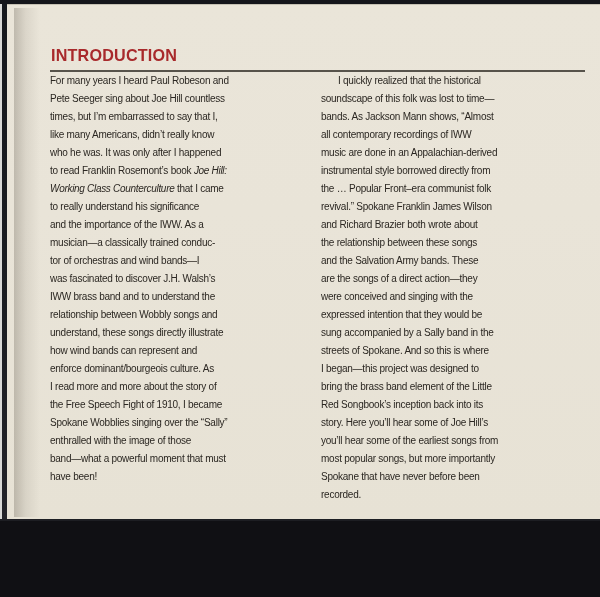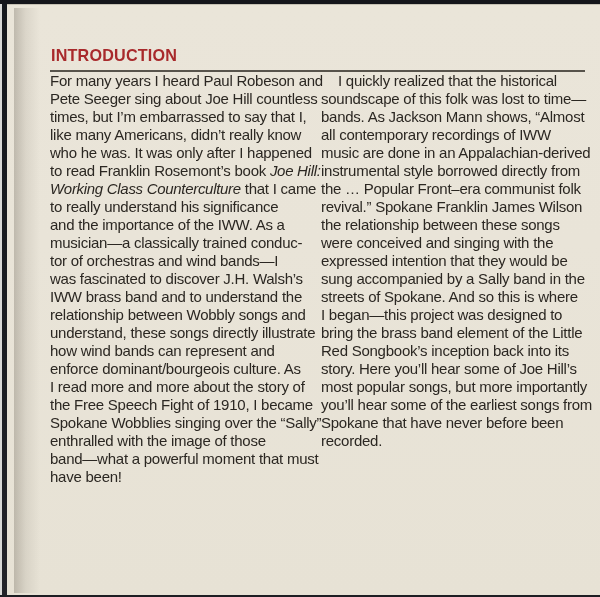--- a/index.html
+++ b/index.html
@@ -4,21 +4,21 @@
 <style>
   html, body { margin: 0; padding: 0; }
   body {
     width: 600px; height: 597px;
     background: #101014;
     font-family: "Liberation Sans", sans-serif;
     overflow: hidden;
   }
   .scan {
     position: relative;
-    width: 600px; height: 597px;
+    width: 600px; height: 521px;
     background: #0e0e12;
   }
   .paper {
     position: absolute;
     left: 7px; top: 4px; right: 0; bottom: 2px;
     background: linear-gradient(180deg, #eae5d9 0%, #e9e4d8 40%, #e7e2d5 100%);
   }
   
   .edge-left-outer {
     position: absolute; left: 0; top: 0; bottom: 0; width: 2px;
@@ -58,21 +58,21 @@
     position: absolute;
     left: 43px; top: 66px;
     width: 535px; height: 2px;
     background: #57534b;
   }
   .col {
     position: absolute;
     top: 68px;
     width: 268px;
     color: #2b2722;
-    font-size: 15px;
+    font-size: 10px;
     letter-spacing: -0.25px;
   }
   .col-left  { left: 43px; }
   .col-right { left: 314px; }
   .line {
     height: 18px;
     line-height: 18px;
     white-space: nowrap;
   }
   .line.indent { padding-left: 17px; }
@@ -113,31 +113,34 @@
       </div>
     <div class="col col-right">
         <div class="line indent">I quickly realized that the historical</div>
         <div class="line">soundscape of this folk was lost to time—</div>
         <div class="line">bands. As Jackson Mann shows, “Almost</div>
         <div class="line">all contemporary recordings of IWW</div>
         <div class="line">music are done in an Appalachian-derived</div>
         <div class="line">instrumental style borrowed directly from</div>
         <div class="line">the … Popular Front–era communist folk</div>
         <div class="line">revival.” Spokane Franklin James Wilson</div>
+        <div class="line">and Richard Brazier both wrote about</div>
         <div class="line">the relationship between these songs</div>
+        <div class="line">and the Salvation Army bands. These</div>
+        <div class="line">are the songs of a direct action—they</div>
         <div class="line">were conceived and singing with the</div>
         <div class="line">expressed intention that they would be</div>
         <div class="line">sung accompanied by a Sally band in the</div>
         <div class="line">streets of Spokane. And so this is where</div>
         <div class="line">I began—this project was designed to</div>
         <div class="line">bring the brass band element of the Little</div>
         <div class="line">Red Songbook’s inception back into its</div>
         <div class="line">story. Here you’ll hear some of Joe Hill’s</div>
+        <div class="line">you’ll hear some of the earliest songs from</div>
         <div class="line">most popular songs, but more importantly</div>
-        <div class="line">you’ll hear some of the earliest songs from</div>
         <div class="line">Spokane that have never before been</div>
         <div class="line">recorded.</div>
       </div>
   </div>
   <div class="edge-left-outer"></div>
   <div class="edge-left-dark"></div>
   <div class="edge-top-dark"></div>
   <div class="edge-top-line"></div>
   <div class="edge-bottom-dark"></div>
 </div>

